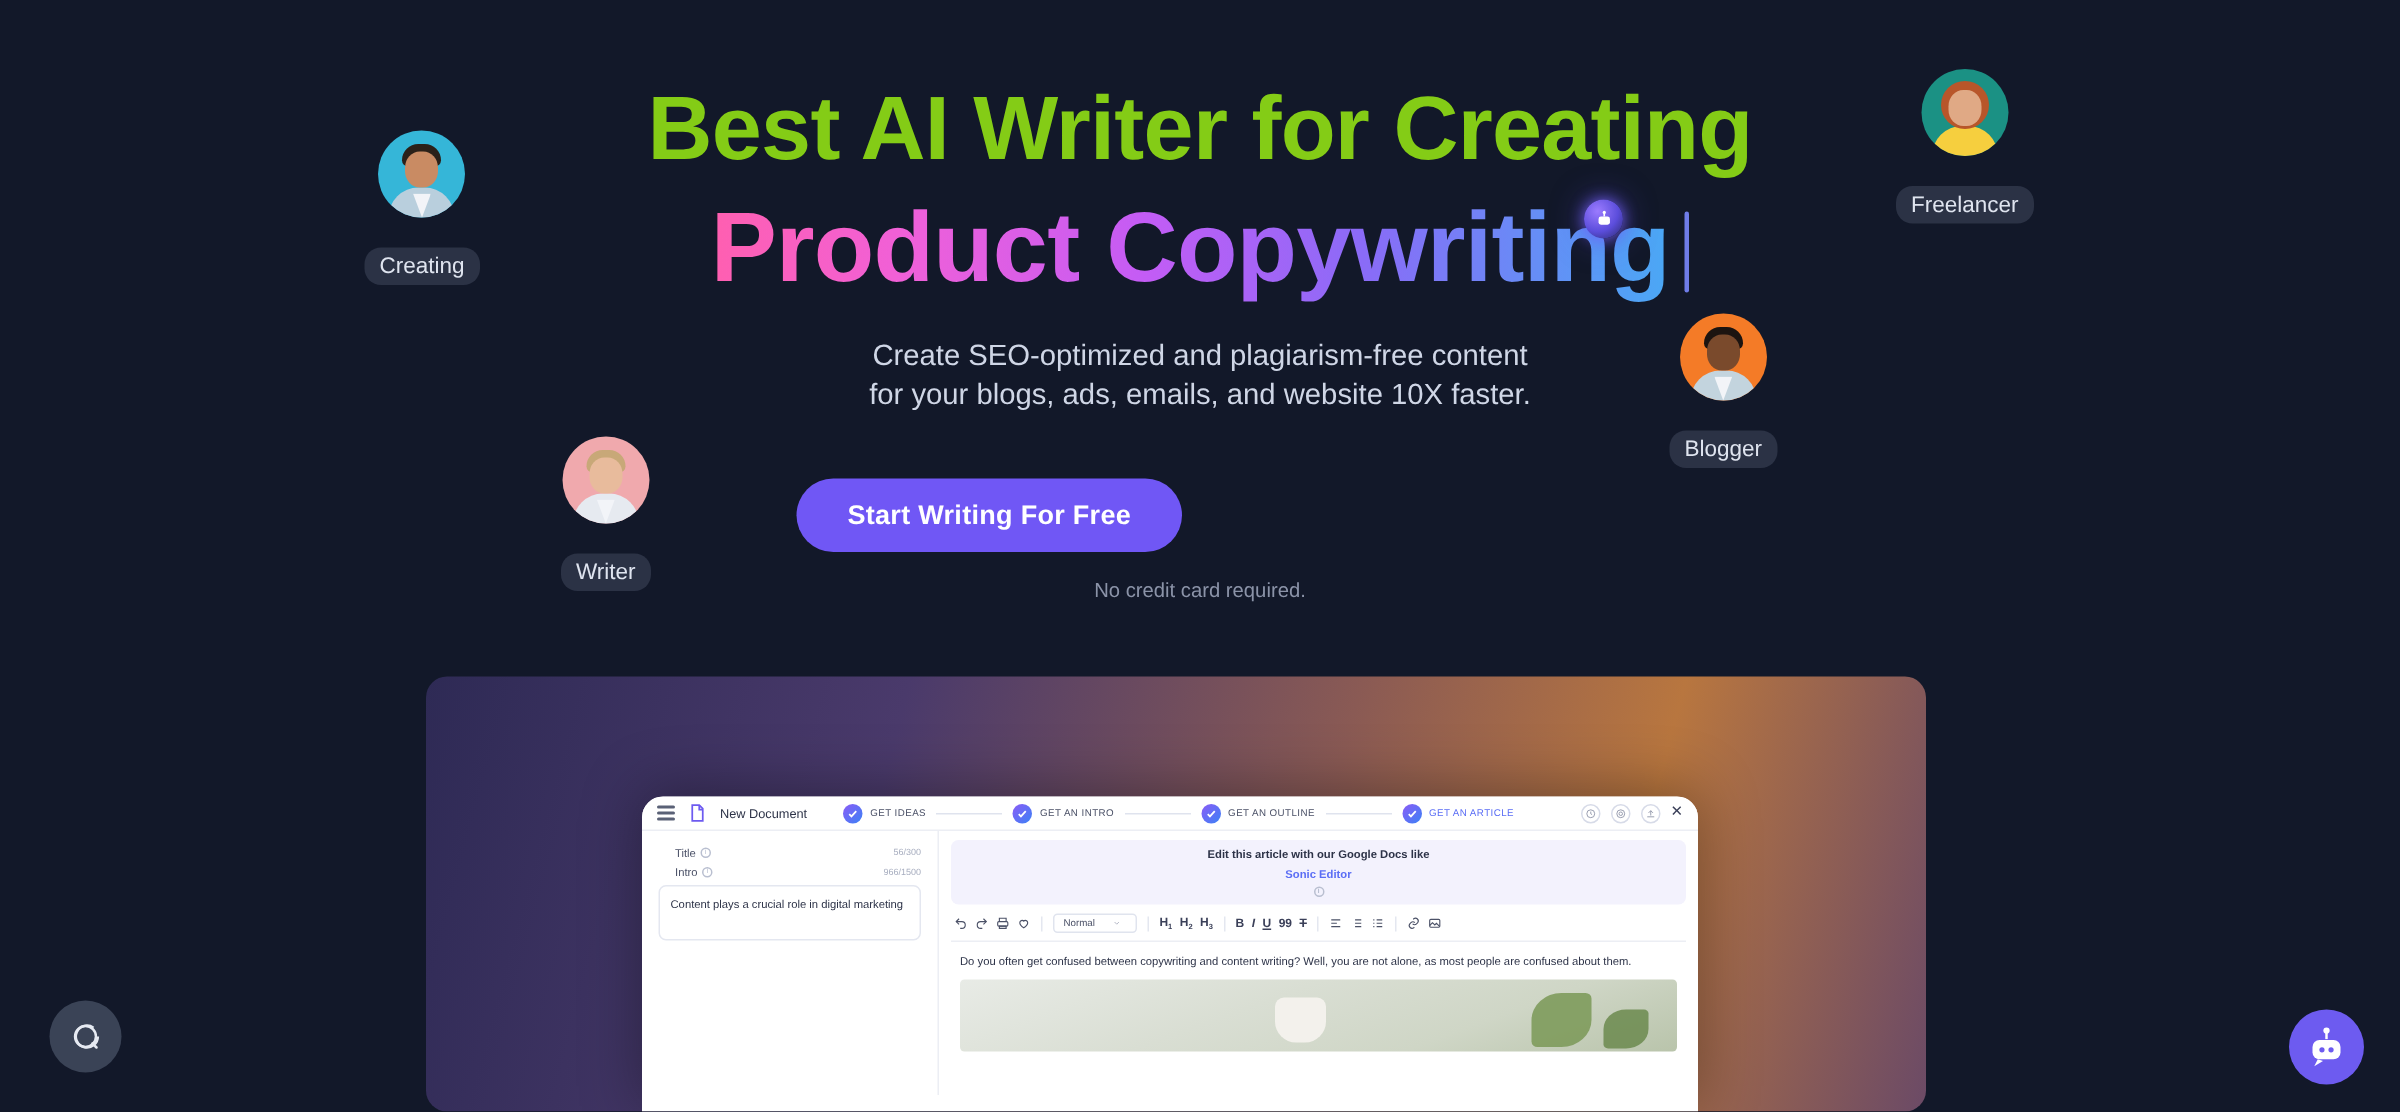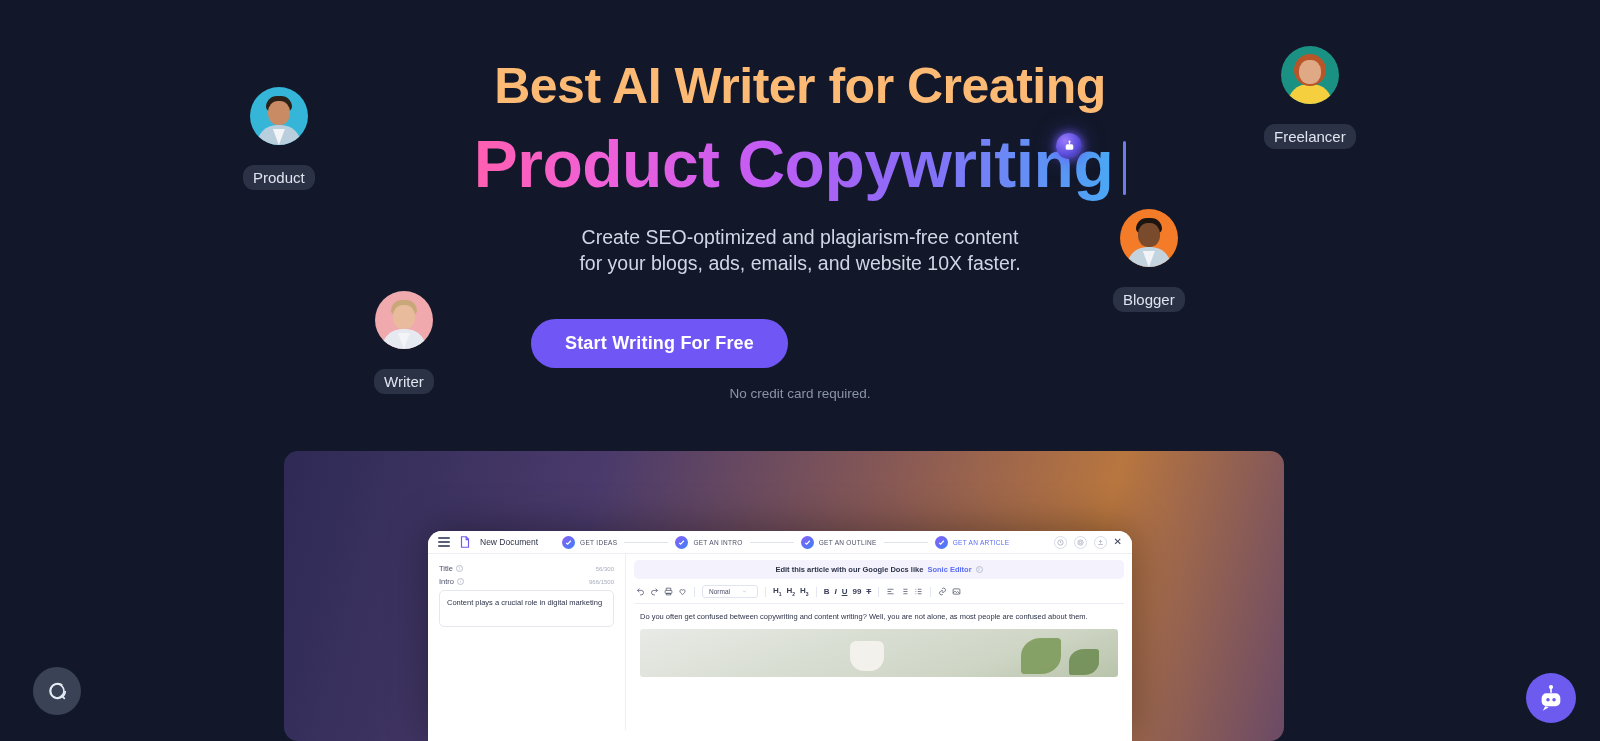--- a/index.html
+++ b/index.html
@@ -26,24 +26,24 @@
   .headline-wrap {
     position: absolute;
     top: 48px;
     left: 0;
     width: 1600px;
     text-align: center;
     z-index: 5;
   }
 
   .headline-line1 {
-    font-size: 50px;
+    font-size: 60px;
     line-height: 76px;
     font-weight: 700;
-    color: #fdba74;
+    color: #84cc16;
     letter-spacing: -0.5px;
   }
 
   .headline-line2 {
     font-size: 66px;
     line-height: 80px;
     font-weight: 700;
     letter-spacing: -0.5px;
     background: linear-gradient(90deg, #ff5fb0 0%, #f060d8 20%, #c45cf5 45%, #8a6bf7 68%, #4aa8f5 100%);
     -webkit-background-clip: text;
@@ -228,21 +228,21 @@
   .left-panel {
     width: 198px;
     border-right: 1px solid #eceef4;
     padding: 10px 11px;
     background: #fff;
   }
   .field-head {
     display: flex; align-items: center; justify-content: space-between;
     margin-bottom: 4px;
   }
-  .field-label { font-size: 7.5px; color: #4b5167; display: flex; align-items: center; gap: 3px; }
+  .field-label { font-size: 7.5px; color: #4b5167; display: flex; align-items: center; gap: 3px; margin-left: 11px; }
   .info-dot {
     width: 7px; height: 7px; border-radius: 50%;
     border: .8px solid #b9bfd0;
     font-size: 5px; color: #b9bfd0;
     display: flex; align-items: center; justify-content: center;
     line-height: 1;
   }
   .field-count { font-size: 6px; color: #a7adbf; }
   .field-box {
     border: 1px solid #e4e7f0;
@@ -258,21 +258,21 @@
 
   .right-panel { flex: 1; background: #fff; padding: 6px 8px; }
   .editor-banner {
     background: #f3f2fd;
     border-radius: 5px;
     text-align: center;
     font-size: 7.5px;
     color: #2d3348;
     padding: 5px 0;
     font-weight: 600;
-    display: flex; align-items: center; justify-content: center; gap: 4px;
+    display: flex; align-items: center; justify-content: center; gap: 4px; flex-direction: column;
   }
   .editor-banner .link { color: #5b6ef5; font-weight: 600; }
 
   .editor-toolbar {
     display: flex; align-items: center; gap: 5px;
     padding: 6px 2px 5px;
     border-bottom: 1px solid #eceef4;
   }
   .tb-icon { color: #4b5167; display: flex; align-items: center; }
   .tb-icon svg { width: 9px; height: 9px; }
@@ -365,21 +365,21 @@
 
   <div class="persona marketer">
     <div class="persona-avatar" style="background:#35b6d8">
       <div class="face">
         <div class="body" style="background:#b9cfdd"></div>
         <div class="collar"></div>
         <div class="hair" style="background:#2b2119"></div>
         <div class="head" style="background:#c98b63"></div>
       </div>
     </div>
-    <span class="persona-label">Product</span>
+    <span class="persona-label">Creating</span>
   </div>
 
   <div class="persona freelancer">
     <div class="persona-avatar" style="background:#1b9184">
       <div class="face">
         <div class="body" style="background:#f6cf3e"></div>
         <div class="hair" style="background:#b8562a; width:32px; height:32px; border-radius:16px; top:8px;"></div>
         <div class="head" style="background:#e0a985"></div>
       </div>
     </div>

